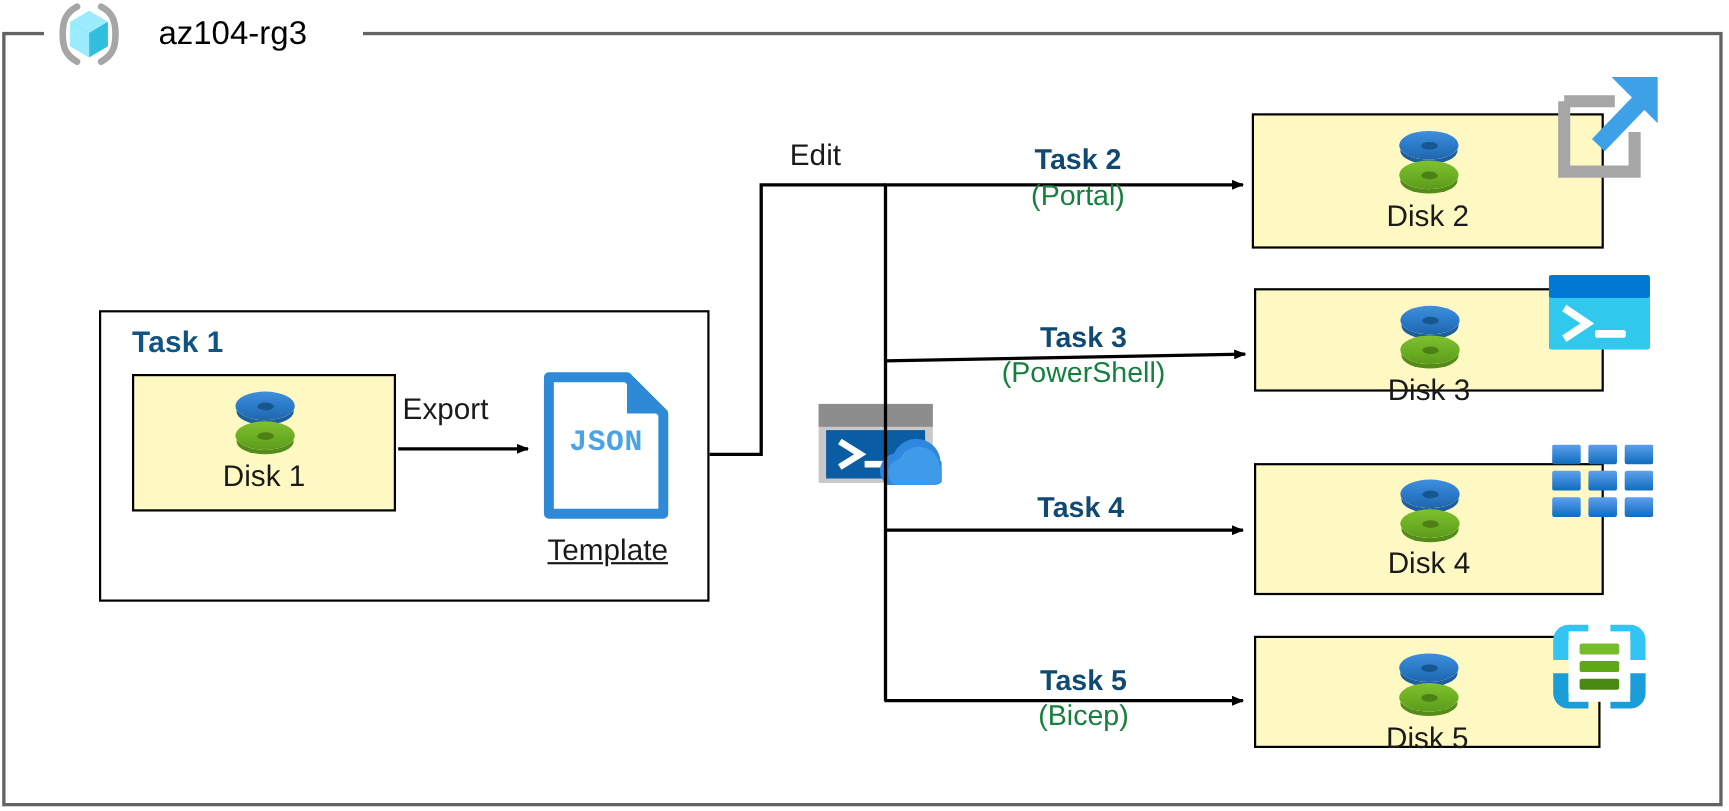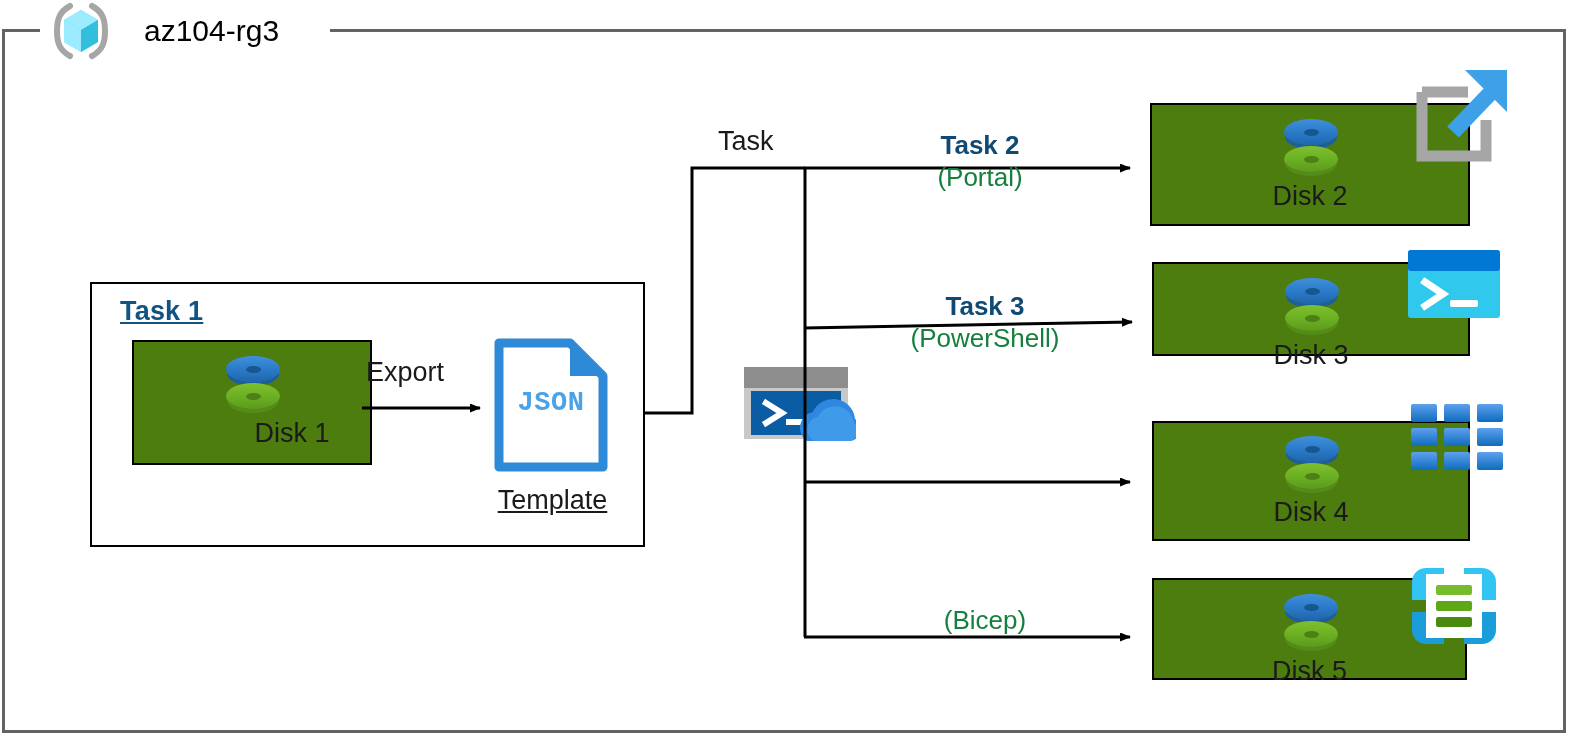--- a/index.html
+++ b/index.html
@@ -15,24 +15,24 @@
   .rg-gap{position:absolute;left:40px;top:20px;width:290px;height:22px;background:#ffffff;}
 
   .rg-icon{position:absolute;left:50px;top:2px;width:62px;height:58px;}
   .rg-title{position:absolute;left:144px;top:12px;font-size:30px;line-height:38px;
             color:#000;white-space:nowrap;}
 
   
   .task1-box{position:absolute;left:90px;top:282px;width:555px;height:265px;
              border:2px solid #000;box-sizing:border-box;background:#ffffff;}
   .task1-label{position:absolute;left:120px;top:296px;font-size:27px;font-weight:bold;
-               color:#0f5482;letter-spacing:.2px;text-decoration:underline;}
-
-  
-  .disk-box{position:absolute;background:#4d7c0f;border:2px solid #000;box-sizing:border-box;margin-left:12px;}
+               color:#0f5482;letter-spacing:.2px;}
+
+  
+  .disk-box{position:absolute;background:#fef9c3;border:2px solid #000;box-sizing:border-box;}
   .disk-caption{position:absolute;width:100%;text-align:center;font-size:27px;color:#1a1a1a;}
 
   
   .disks{position:absolute;width:56px;height:58px;}
   .platter{position:absolute;width:54px;height:26px;border-radius:50%;}
   .platter .hole{position:absolute;left:50%;top:50%;width:15px;height:7px;margin-left:-7.5px;
                  margin-top:-3.5px;border-radius:50%;}
   .p-blue{top:0;background:linear-gradient(180deg,#3f8fdc 0%,#2a79c6 55%,#1f66ad 100%);
           box-shadow:0 5px 0 -1px #1c5f9f;}
   .p-blue .hole{background:#16578f;}
@@ -91,21 +91,21 @@
 
   <div class="disk-box" style="left:120px;top:340px;width:240px;height:125px;">
     <div class="disks" style="left:92px;top:14px;">
       <div class="platter p-blue">
           <div class="hole"></div>
         </div>
       <div class="platter p-green">
           <div class="hole"></div>
         </div>
     </div>
-    <div class="disk-caption" style="left:0;top:76px;padding-left:40px;">Disk 1</div>
+    <div class="disk-caption" style="left:0;top:76px;">Disk 1</div>
   </div>
 
   <div class="export-label">Export</div>
 
   <div class="json-file">
     <svg width="118" height="138" viewBox="0 0 118 138">
       <path d="M7 7 H78 L111 40 V131 H7 Z" fill="#ffffff" stroke="#2e8ad6" stroke-width="9" stroke-linejoin="round"></path>
       <path d="M78 7 L111 40 H78 Z" fill="#2e8ad6"></path>
     </svg>
     <div style="position:absolute;left:0;top:52px;width:118px;text-align:center;
@@ -140,21 +140,21 @@
 
     <line x1="804" y1="168" x2="1130" y2="168" stroke="#000" stroke-width="3" marker-end="url(#ah)"></line>
 
     <line x1="804" y1="328" x2="1132" y2="322" stroke="#000" stroke-width="3" marker-end="url(#ah)"></line>
 
     <line x1="804" y1="482" x2="1130" y2="482" stroke="#000" stroke-width="3" marker-end="url(#ah)"></line>
 
     <line x1="804" y1="637" x2="1130" y2="637" stroke="#000" stroke-width="3" marker-end="url(#ah)"></line>
   </svg>
 
-  <div class="edit-label">Task</div>
+  <div class="edit-label">Edit</div>
 
   <div class="task-label" style="left:860px;top:130px;width:240px;">
     <span class="t-name">Task 2</span>
     <span class="t-tool">(Portal)</span>
   </div>
   <div class="disk-box" style="left:1138px;top:103px;width:320px;height:123px;">
     <div class="disks" style="left:132px;top:14px;">
       <div class="platter p-blue">
           <div class="hole"></div>
         </div>
@@ -190,20 +190,21 @@
   <div class="svc-icon" style="left:1408px;top:250px;width:92px;height:68px;">
     <svg width="92" height="68" viewBox="0 0 92 68">
       <rect x="0" y="0" width="92" height="68" rx="3" fill="#31c8ee"></rect>
       <rect x="0" y="0" width="92" height="21" rx="3" fill="#0078d4"></rect>
       <path d="M17 32 L35 44 L17 56" fill="none" stroke="#ffffff" stroke-width="7" stroke-linecap="square"></path>
       <rect x="42" y="50" width="28" height="7" rx="2" fill="#ffffff"></rect>
     </svg>
   </div>
 
   <div class="task-label" style="left:880px;top:446px;width:205px;">
+    <span class="t-name">Task 4</span>
   </div>
   <div class="disk-box" style="left:1140px;top:421px;width:318px;height:120px;">
     <div class="disks" style="left:131px;top:13px;">
       <div class="platter p-blue">
           <div class="hole"></div>
         </div>
       <div class="platter p-green">
           <div class="hole"></div>
         </div>
     </div>
@@ -223,20 +224,21 @@
       <rect x="0" y="24" width="26" height="18" rx="2" fill="url(#cliG)"></rect>
       <rect x="33" y="24" width="26" height="18" rx="2" fill="url(#cliG)"></rect>
       <rect x="66" y="24" width="26" height="18" rx="2" fill="url(#cliG)"></rect>
       <rect x="0" y="48" width="26" height="18" rx="2" fill="url(#cliG)"></rect>
       <rect x="33" y="48" width="26" height="18" rx="2" fill="url(#cliG)"></rect>
       <rect x="66" y="48" width="26" height="18" rx="2" fill="url(#cliG)"></rect>
     </svg>
   </div>
 
   <div class="task-label" style="left:870px;top:603px;width:230px;">
+    <span class="t-name">Task 5</span>
     <span class="t-tool">(Bicep)</span>
   </div>
   <div class="disk-box" style="left:1140px;top:578px;width:315px;height:102px;">
     <div class="disks" style="left:130px;top:14px;">
       <div class="platter p-blue">
           <div class="hole"></div>
         </div>
       <div class="platter p-green">
           <div class="hole"></div>
         </div>

